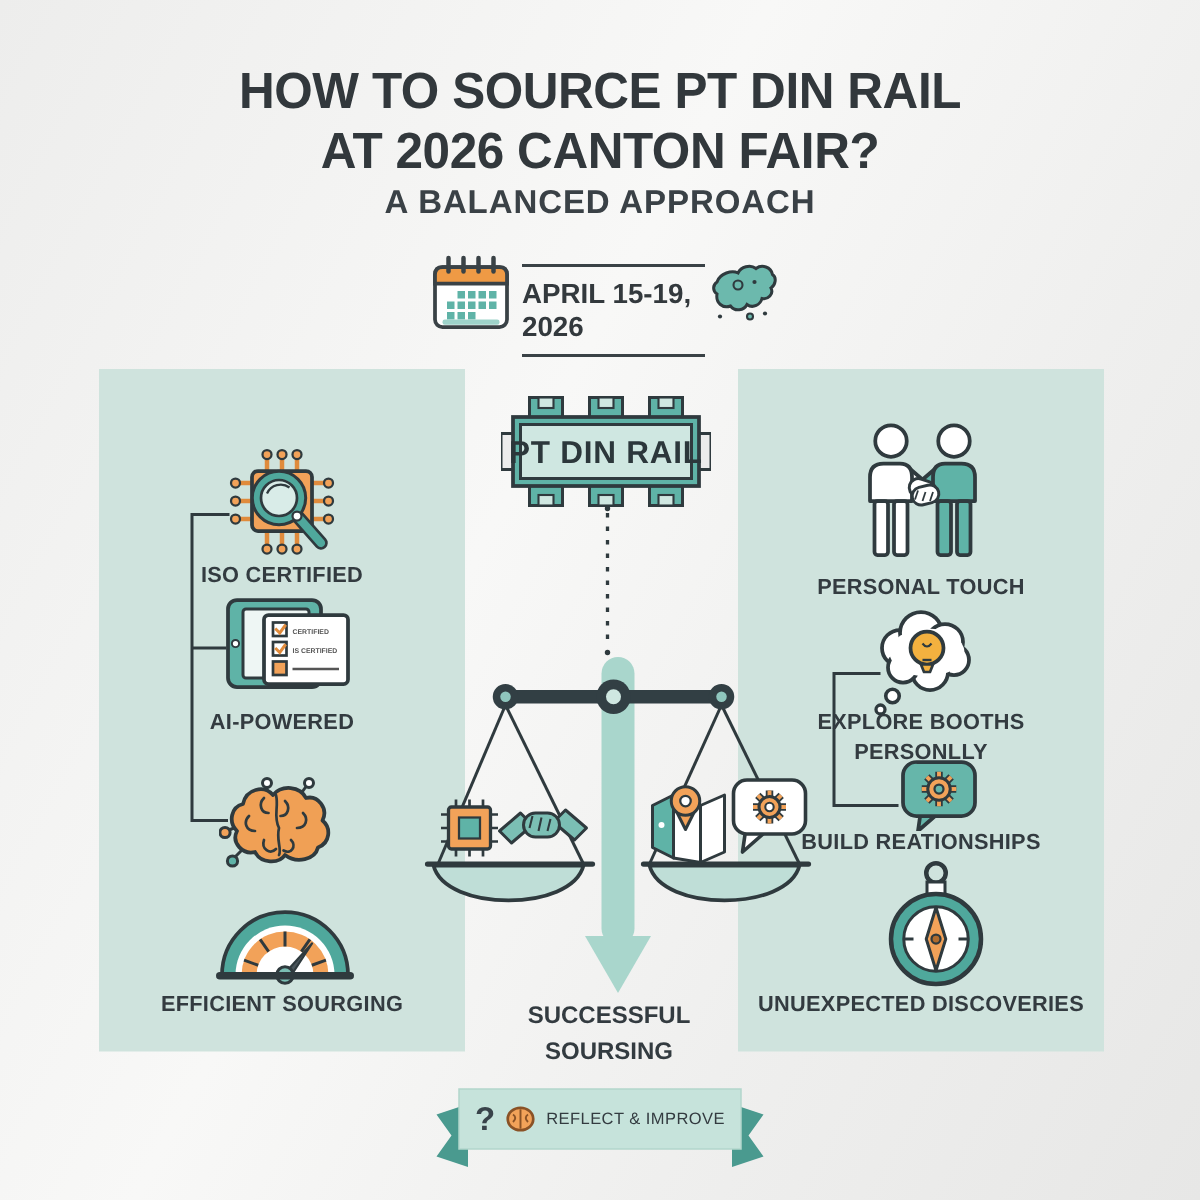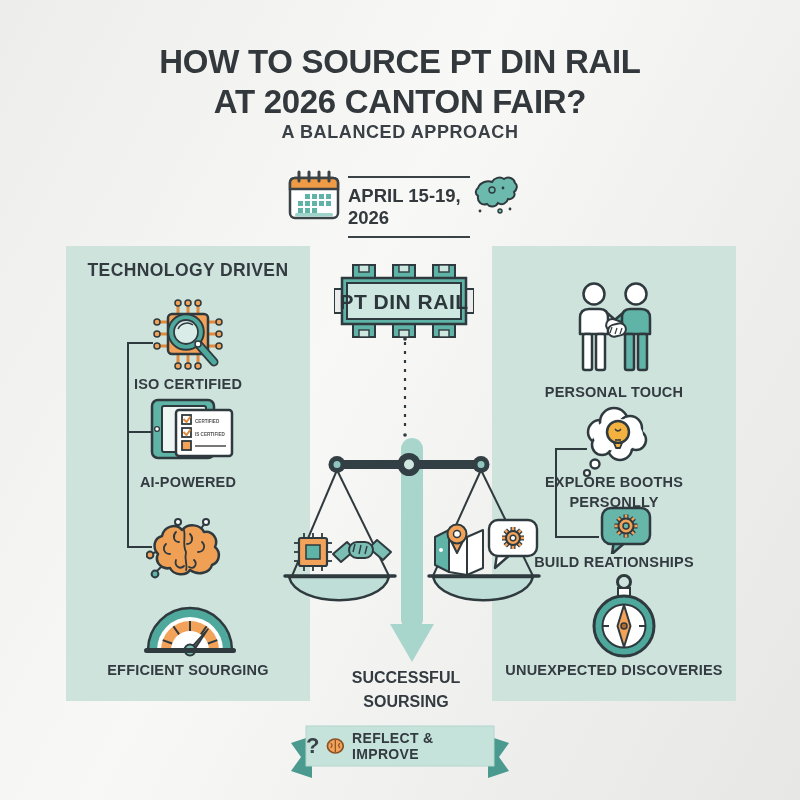--- a/index.html
+++ b/index.html
@@ -10,31 +10,31 @@
   }
   .abs{position:absolute;}
   .lbl{position:absolute;text-align:center;font-weight:bold;color:#333b40;}
   .hdr{font-size:17.5px;letter-spacing:.4px;}
   .item{font-size:14.5px;line-height:20px;letter-spacing:.2px;}
   .item span{display:block;}
   .panel{position:absolute;top:246px;width:244px;height:455px;background:#cfe3dd;}
   .t1,.t2{position:absolute;left:0;width:800px;text-align:center;font-weight:bold;
           font-size:34px;letter-spacing:-.3px;color:#32383c;transform:scaleX(.97);}
   .sub{position:absolute;left:0;width:800px;text-align:center;font-weight:bold;
-       font-size:18px;letter-spacing:.6px;color:#3a4146;}
+       font-size:22px;letter-spacing:.6px;color:#3a4146;}
   .dates{position:absolute;left:348px;top:176px;width:122px;padding:7px 0;
          border-top:2.5px solid #3a4246;border-bottom:2.5px solid #3a4246;
          text-align:left;font-weight:bold;font-size:18.5px;color:#33393d;}
   .outcome{position:absolute;left:306px;top:666px;width:200px;text-align:center;
            font-weight:bold;font-size:16px;line-height:24px;color:#333b40;}
   .outcome span{display:block;}
   .ribbon-text{position:absolute;left:306px;top:726px;width:188px;height:40px;
     display:flex;align-items:center;justify-content:center;gap:7px;}
   .ribbon-text .q{font-size:22px;font-weight:bold;color:#39434a;}
-  .ribbon-text .rl{font-size:14px;font-weight:bold;letter-spacing:.3px;color:#333b40;}
+  .ribbon-text .rl{font-size:11px;font-weight:normal;letter-spacing:.3px;color:#333b40;}
   svg{display:block;}
 </style>
 </head>
 <body>
 
 <div id="stage">
 
   <div class="t1" style="top:42px">HOW TO SOURCE PT DIN RAIL</div>
   <div class="t2" style="top:82px">AT 2026 CANTON FAIR?</div>
   <div class="sub" style="top:122px">A BALANCED APPROACH</div>
@@ -75,21 +75,20 @@
   </svg>
 
   <div class="panel" style="left:66px"></div>
   <div class="panel" style="left:492px"></div>
 
   <svg class="abs" style="left:0;top:0" width="800" height="800" viewBox="0 0 800 800" pointer-events="none">
     <path d="M153,343 H128 V547 H152 M128,432 H151" stroke="#2f3a3e" stroke-width="2" fill="none"></path>
     <path d="M587,449 H556 V537 H599" stroke="#2f3a3e" stroke-width="2" fill="none"></path>
   </svg>
 
-  <div class="lbl hdr" style="left:66px;top:260px;width:244px">TECHNOLOGY DRIVEN</div>
 
   <svg class="abs" style="left:152px;top:296px" width="72" height="78" viewBox="0 0 72 78">
     <g stroke="#e08b3c" stroke-width="3">
       <line x1="16" y1="26" x2="5" y2="26"></line>
         <line x1="16" y1="38" x2="5" y2="38"></line>
         <line x1="16" y1="50" x2="5" y2="50"></line>
       <line x1="56" y1="26" x2="67" y2="26"></line>
         <line x1="56" y1="38" x2="67" y2="38"></line>
         <line x1="56" y1="50" x2="67" y2="50"></line>
       <line x1="26" y1="18" x2="26" y2="8"></line>

